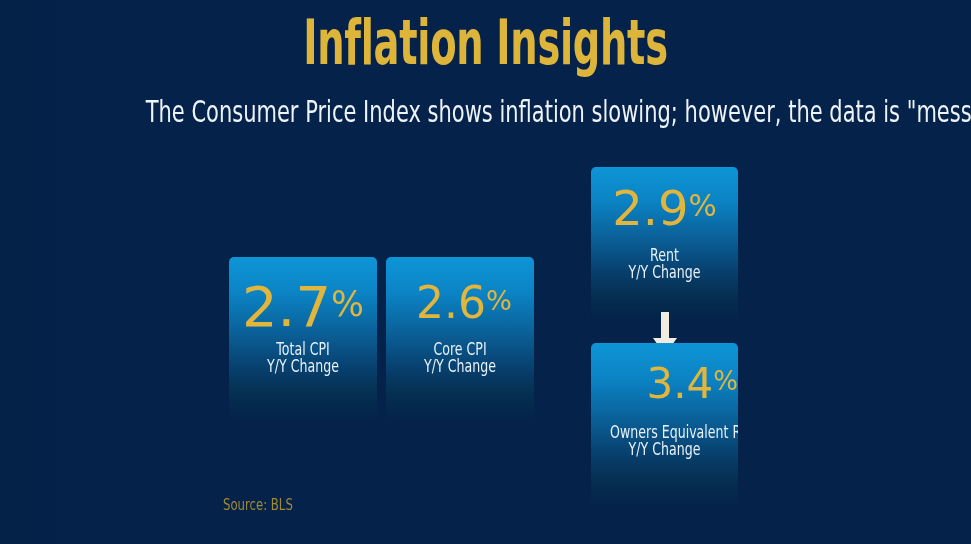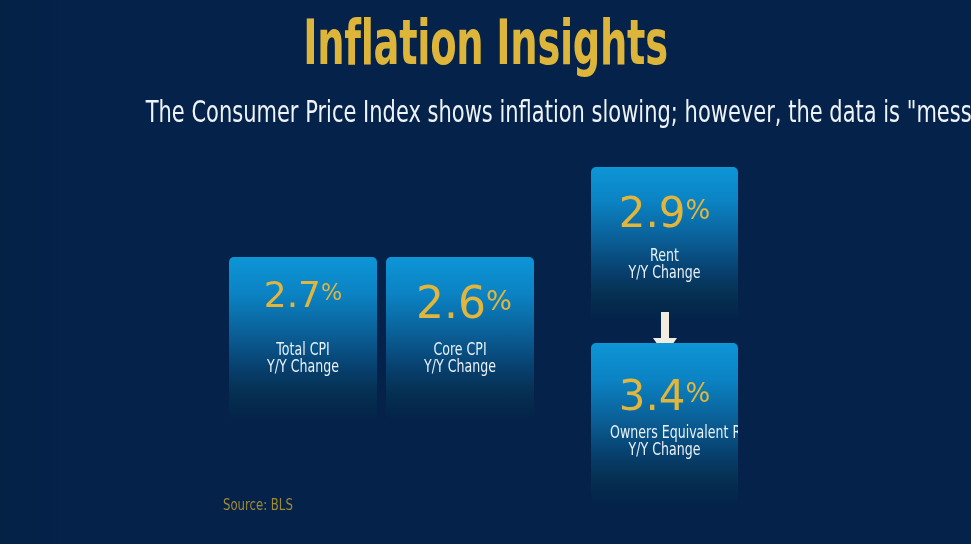--- a/index.html
+++ b/index.html
@@ -95,36 +95,36 @@
     font-family: "DejaVu Sans", sans-serif;
     font-weight: 400;
     font-size: 17px;
     line-height: 17.5px;
     transform: scaleX(0.74);
     white-space: nowrap;
   }
 
   
   #card-total-cpi { left: 229px; top: 257px; width: 148px; height: 165px; }
-  #card-total-cpi .card-value { top: 16px; font-size: 36px; line-height: 44px; }
+  #card-total-cpi .card-value { top: 28px; font-size: 56px; line-height: 44px; }
   #card-total-cpi .l1 { top: 84px; }
   #card-total-cpi .l2 { top: 101px; }
 
   #card-core-cpi { left: 386px; top: 257px; width: 148px; height: 165px; }
   #card-core-cpi .card-value { top: 24px; font-size: 44px; line-height: 44px; padding-left: 8px; }
   #card-core-cpi .l1 { top: 84px; }
   #card-core-cpi .l2 { top: 101px; }
 
   #card-rent { left: 591px; top: 167px; width: 147px; height: 155px; }
-  #card-rent .card-value { top: 18px; font-size: 42px; line-height: 56px; }
+  #card-rent .card-value { top: 18px; font-size: 48px; line-height: 46px; }
   #card-rent .l1 { top: 80px; }
   #card-rent .l2 { top: 97px; }
 
   #card-oer { left: 591px; top: 343px; width: 147px; height: 165px; }
-  #card-oer .card-value { top: 32px; font-size: 42px; line-height: 42px; }
+  #card-oer .card-value { top: 20px; font-size: 42px; line-height: 42px; text-align: right; }
   #card-oer .l1 { top: 81px; }
   #card-oer .l2 { top: 98px; }
 
   #flow-arrow {
     position: absolute;
     left: 652px;
     top: 312px;
     width: 26px;
     height: 44px;
   }

